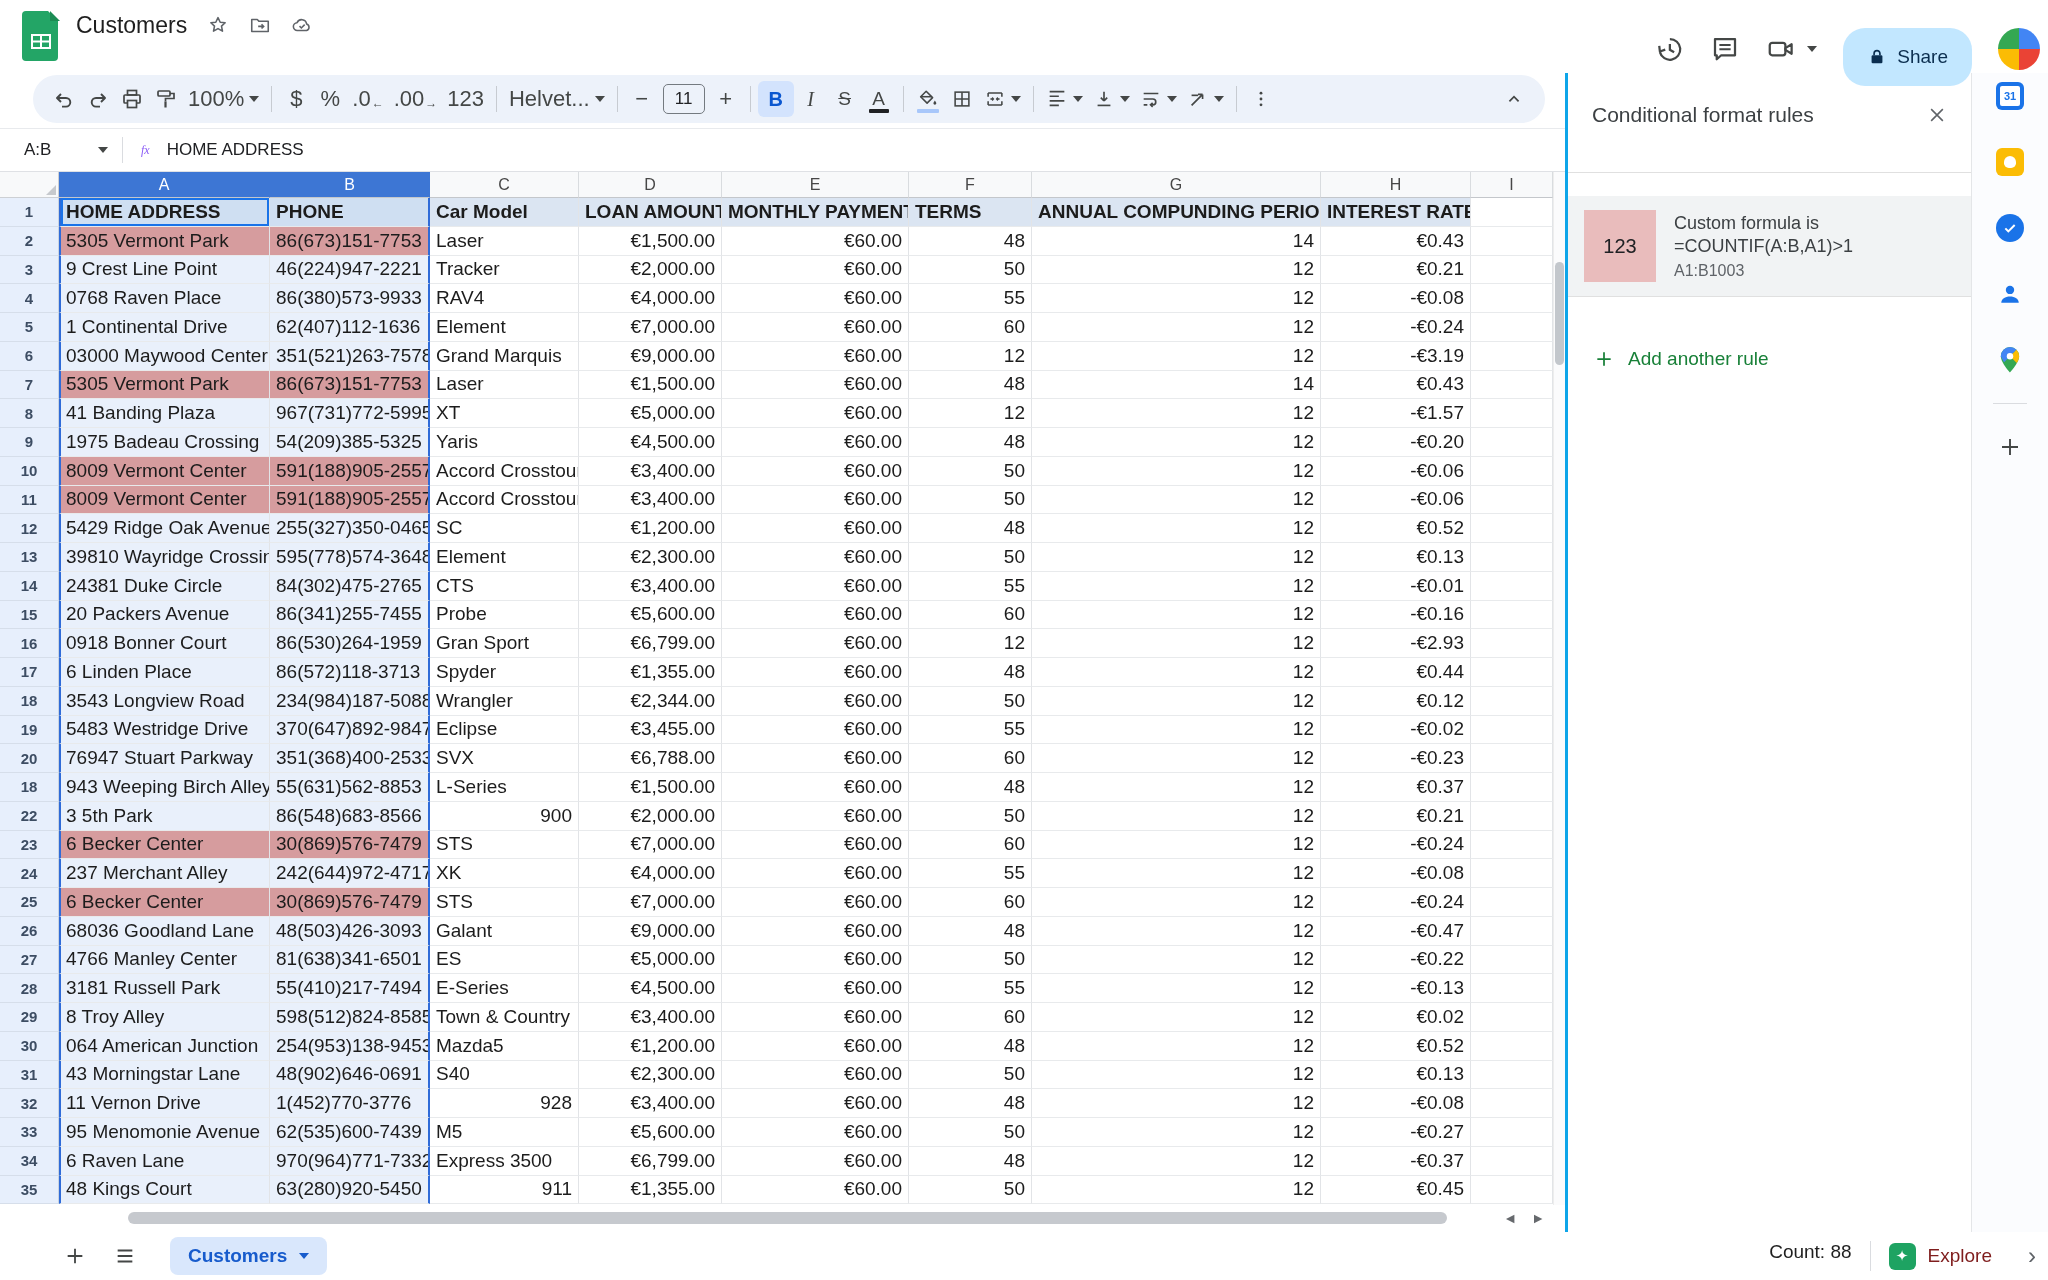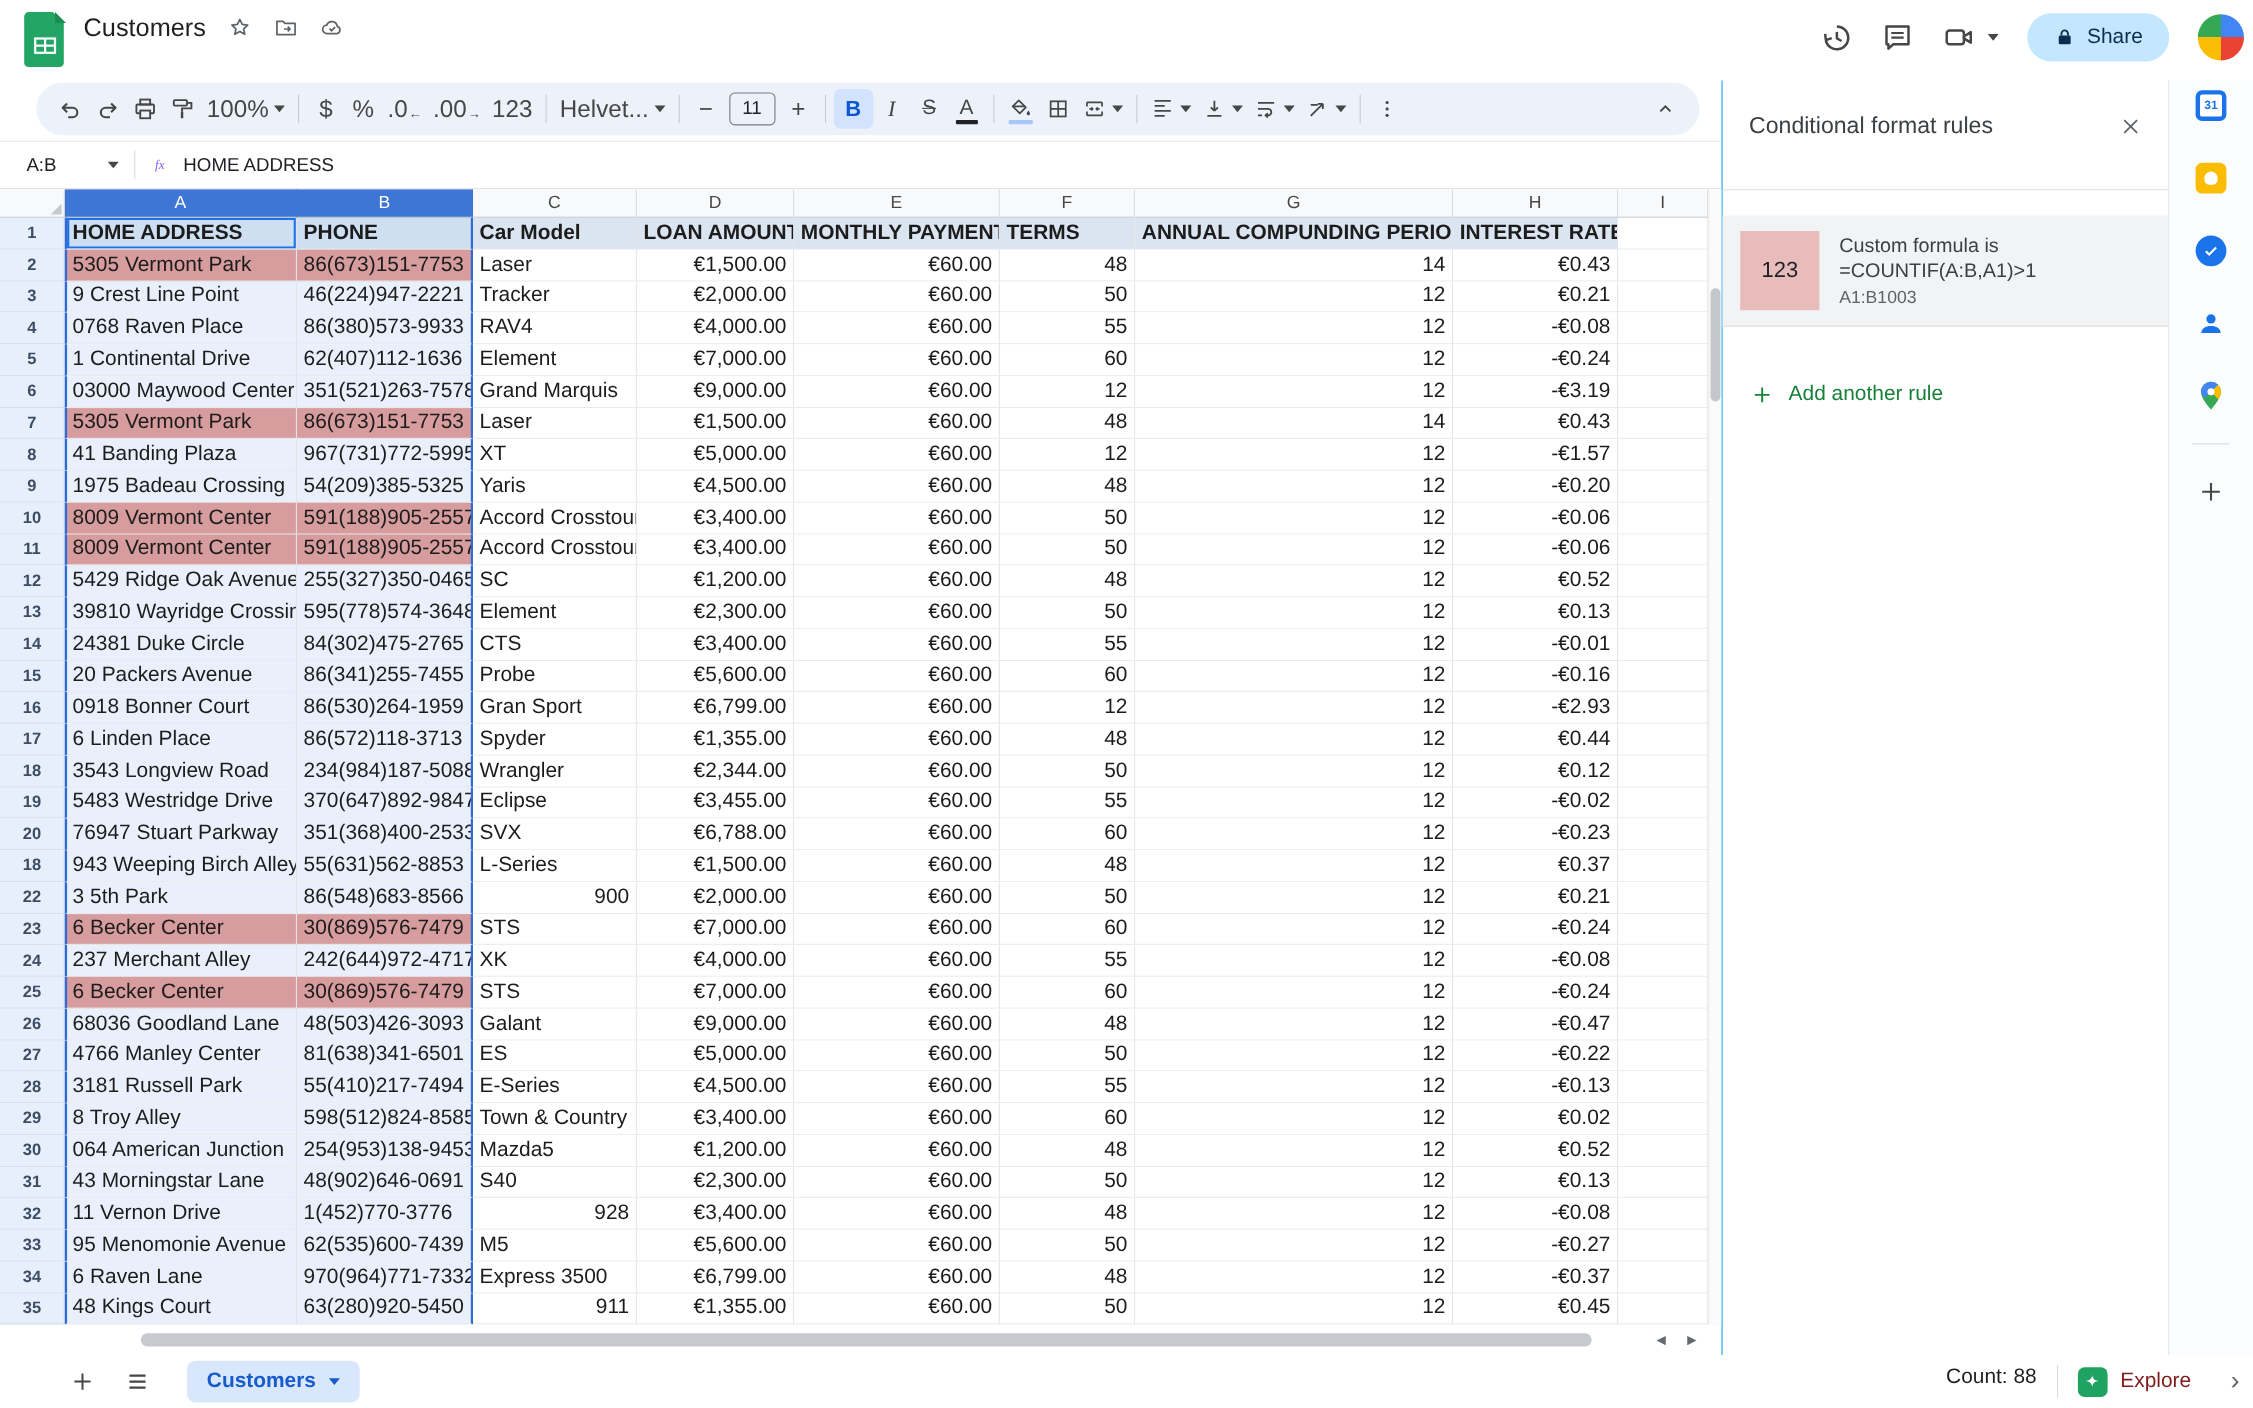--- a/index.html
+++ b/index.html
@@ -12,21 +12,21 @@
   .logo { width:40px; height:52px; margin-right:16px; }
   .title-block { display:flex; flex-direction:column; }
   .title-row { display:flex; align-items:center; gap:20px; height:30px; }
   .doc-title { font-size:23px; color:#1f1f1f; }
   .tb-ic { width:22px; height:22px; display:flex; align-items:center; }
   .menubar { display:flex; gap:4px; margin-top:2px; margin-left:-8px; }
   .menu-item { font-size:19px; color:#202124; padding:2px 10px; border-radius:6px; cursor:default; }
   .top-right { position:absolute; right:8px; top:12px; display:flex; align-items:center; gap:26px; }
   .tr-ic { width:30px; height:30px; display:flex; align-items:center; justify-content:center; }
   .cam-group { display:flex; align-items:center; gap:6px; }
-  .share-pill { height:44px; background:#c2e7ff; border-radius:22px; display:flex; align-items:center; gap:10px; padding:0 24px; }
+  .share-pill { height:58px; background:#c2e7ff; border-radius:22px; display:flex; align-items:center; gap:10px; padding:0 24px;margin-top:16px; }
   .share-label { font-size:19px; font-weight:500; color:#0b2e4f; }
   .avatar { width:42px; height:42px; border-radius:50%; padding:3px;
     background:conic-gradient(#4285f4 0 25%, #ea4335 25% 50%, #fbbc04 50% 75%, #34a853 75% 100%); }
   .avatar-inner { width:36px; height:36px; border-radius:50%;
     background:radial-gradient(circle at 50% 38%, #e8d3b0 0 30%, #8a6648 31% 60%, #49352a 61% 100%); }
 
   
   .middle { display:flex; height:1159px; }
   .left-col { width:1565px; }
 
@@ -79,21 +79,21 @@
   .cell.i-col { background:#fff; }
   .vscroll-thumb { position:absolute; right:1px; top:90px; width:9px; height:103px; border-radius:5px; background:#c3c7cc; }
   .vscroll-track { position:absolute; right:0; top:0; bottom:0; width:12px; border-left:1px solid #ededed; background:#fbfbfc; }
 
   
   .hscroll-zone { height:27px; position:relative; }
   .hscroll-thumb { position:absolute; left:128px; top:7px; width:1319px; height:12px; border-radius:6px; background:#c6c9ce; }
   .hs-arrows { position:absolute; right:20px; top:5px; display:flex; gap:14px; color:#66696d; font-size:14px; }
 
   
-  .panel { width:406px; border-left:1px solid #0ea5e9; background:#fff; display:flex; flex-direction:column;gap:23px; }
+  .panel { width:406px; border-left:3px solid #0ea5e9; background:#fff; display:flex; flex-direction:column;gap:23px; }
   .panel-head { display:flex; align-items:center; justify-content:space-between; padding:30px 24px 22px 24px; }
   .panel-title { font-size:21px; font-weight:500; color:#3c4043; }
   .panel-divider { height:1px; background:#e0e0e0; }
   .rule-card { background:#f1f3f4; border-bottom:1px solid #e0e0e0; padding:14px 16px; display:flex; gap:18px; align-items:center; }
   .swatch { width:72px; height:72px; background:#e9bcbc; display:flex; align-items:center; justify-content:center; font-size:20px; color:#202124; flex:0 0 auto; }
   .rule-line { font-size:18px; font-weight:500; color:#3c4043; line-height:1.25; }
   .rule-range { font-size:16px; color:#5f6368; margin-top:5px; }
   .add-rule { display:flex; align-items:center; gap:14px; padding:28px 26px; color:#188038; font-size:19px; font-weight:500; }
 
   

